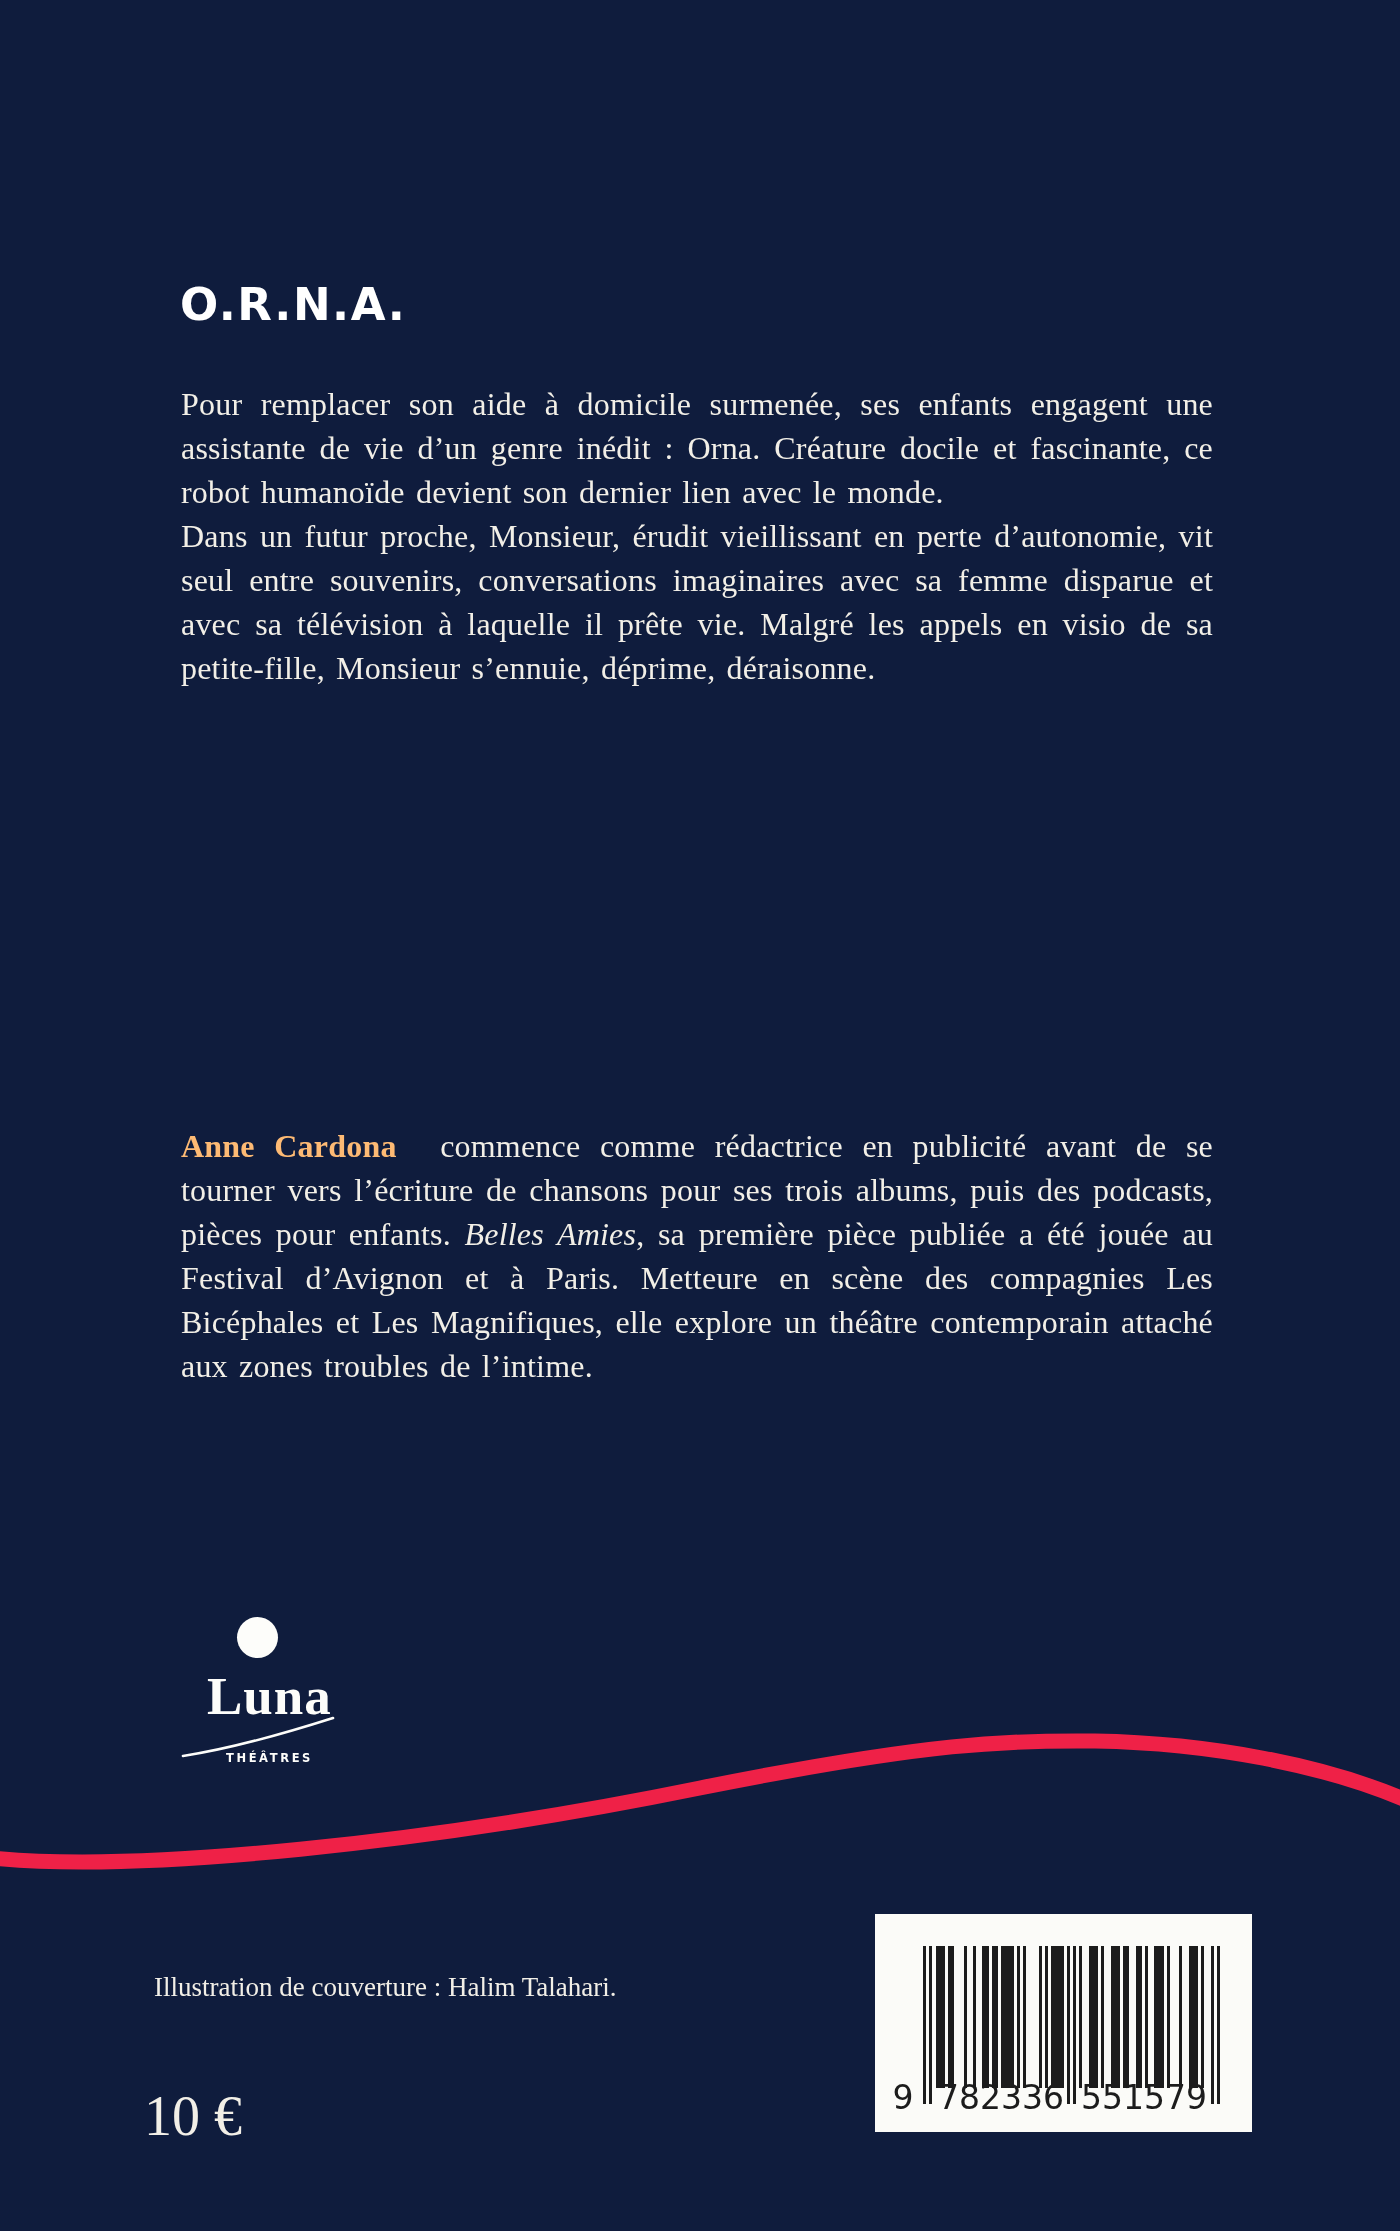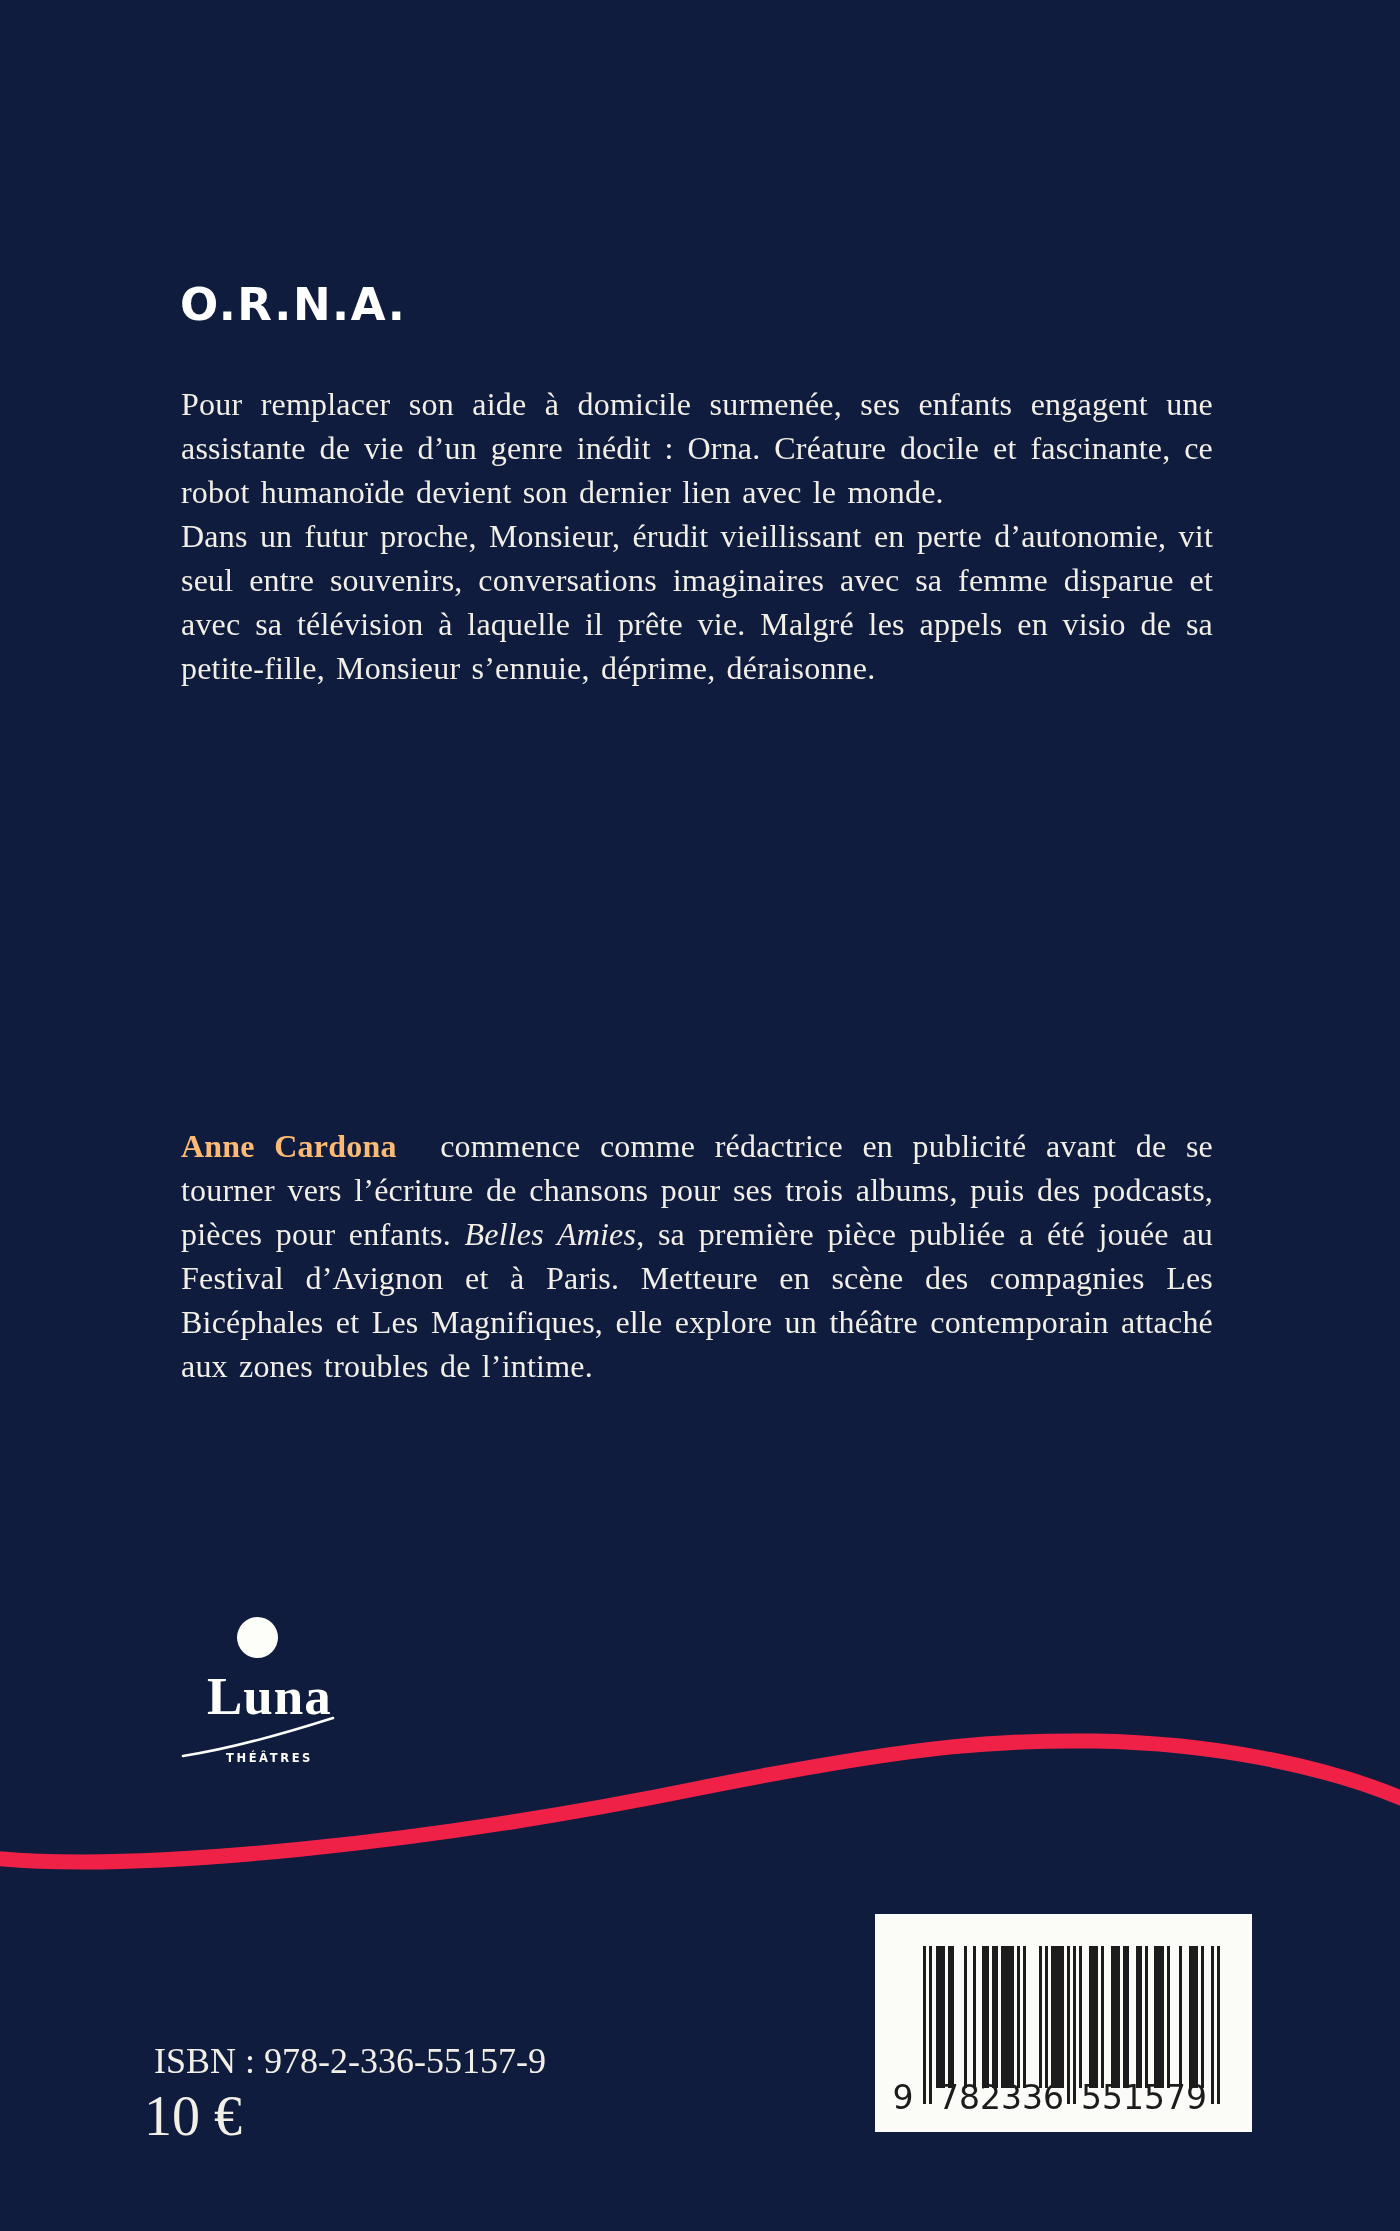--- a/index.html
+++ b/index.html
@@ -71,21 +71,21 @@
   <p class="luna">Luna</p>
   <svg class="swoosh" width="170" height="56" viewBox="0 0 170 56">
     <path d="M 8 46 Q 67 37 158 8" fill="none" stroke="#fdfdfa" stroke-width="2.6" stroke-linecap="round"></path>
   </svg>
   <div class="theatres">THÉÂTRES</div>
 
   <svg class="wave" width="1400" height="175" viewBox="0 0 1400 175">
     <path d="M -8 143 C 140 158, 430 128, 700 73 C 930 27, 1010 25, 1095 26 C 1210 28, 1325 50, 1408 86" fill="none" stroke="#ef2147" stroke-width="15"></path>
   </svg>
 
-  <div class="isbn">ISBN&nbsp;: 978-2-336-55157-9</div>
+  <div class="credit">Illustration de couverture&nbsp;: Halim Talahari.</div>
   <div class="price">10&nbsp;€</div>
 
   <div class="barcode-box">
     <div class="bars">
         <div class="bar guard" style="left: 0px; width: 3.13px;"></div>
         <div class="bar guard" style="left: 6.25px; width: 3.13px;"></div>
         <div class="bar" style="left: 12.51px; width: 9.38px;"></div>
         <div class="bar" style="left: 25.01px; width: 6.25px;"></div>
         <div class="bar" style="left: 40.64px; width: 3.13px;"></div>
         <div class="bar" style="left: 50.02px; width: 3.13px;"></div>

